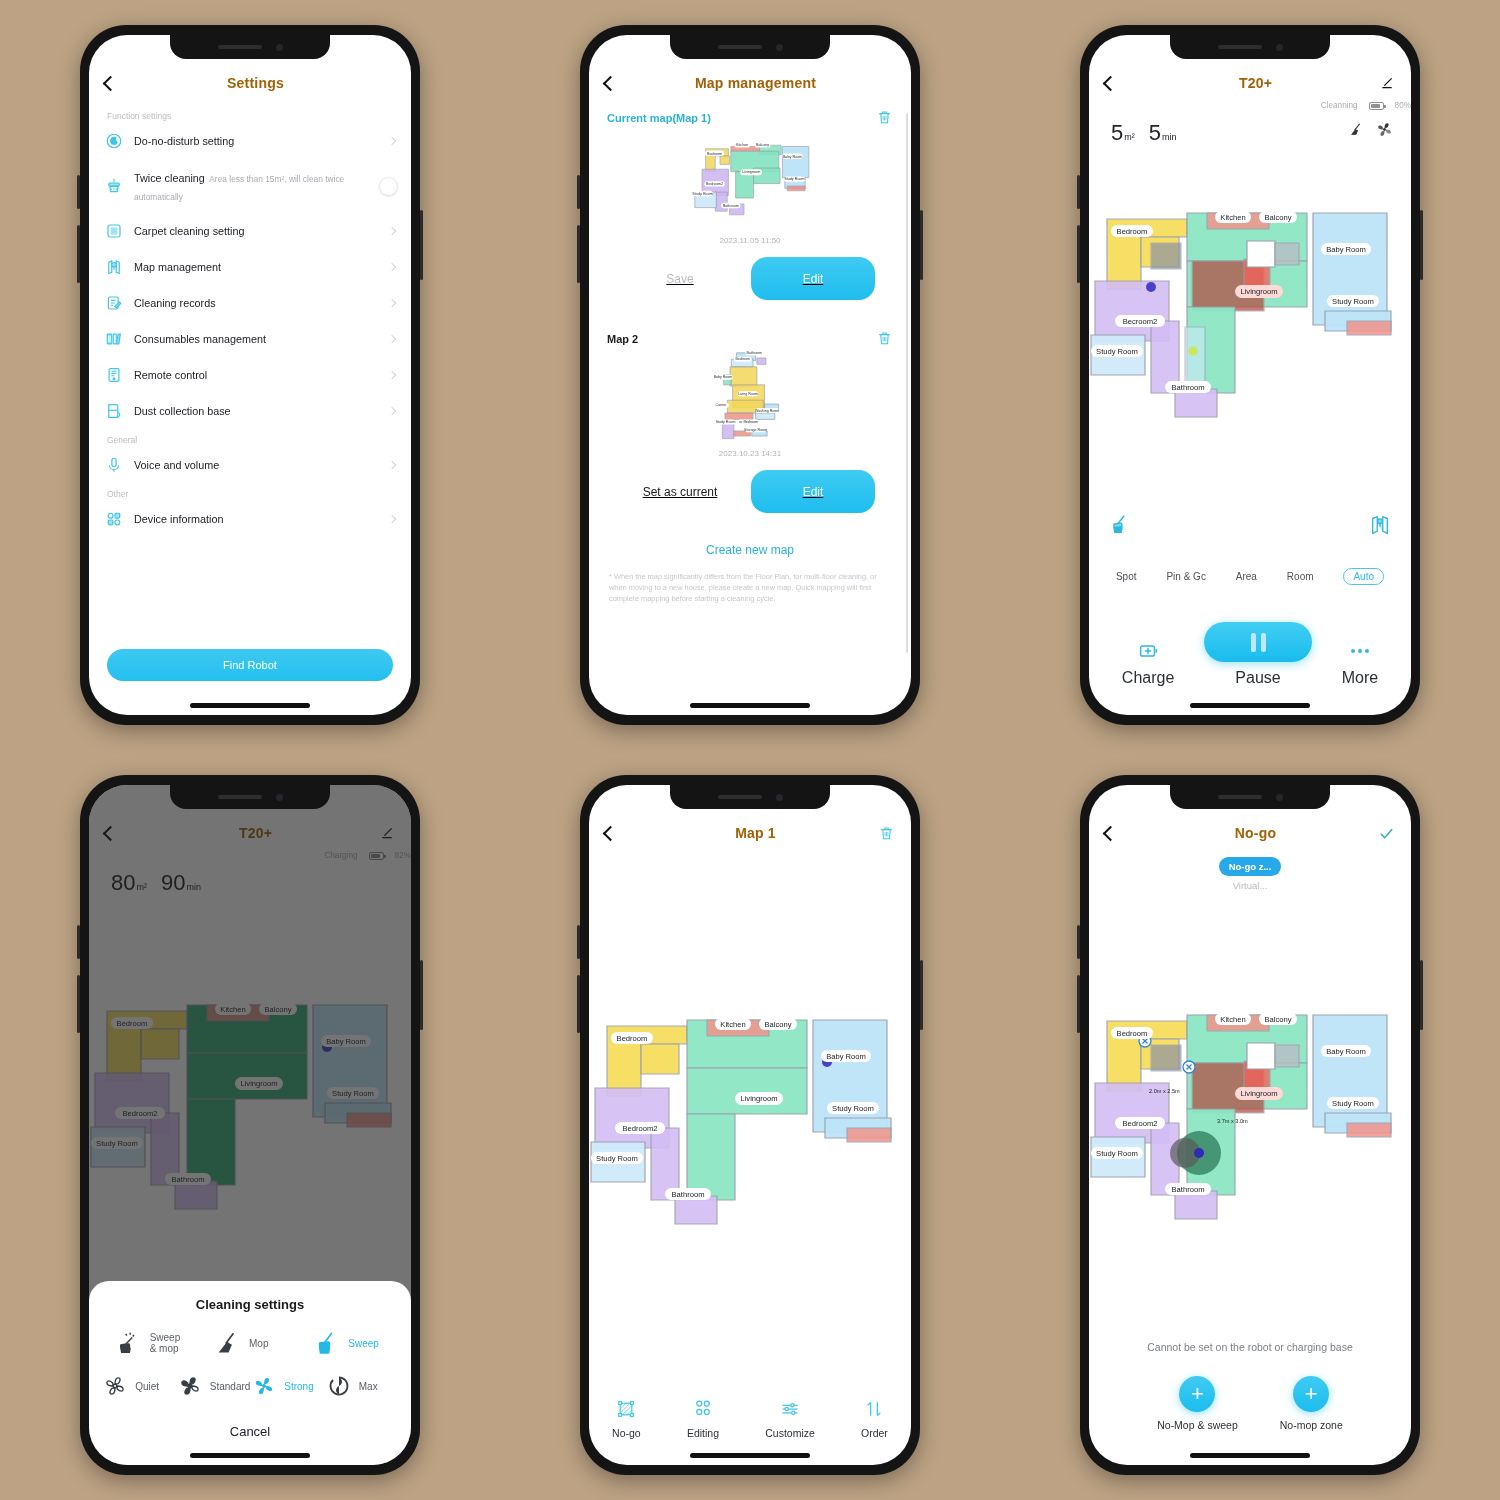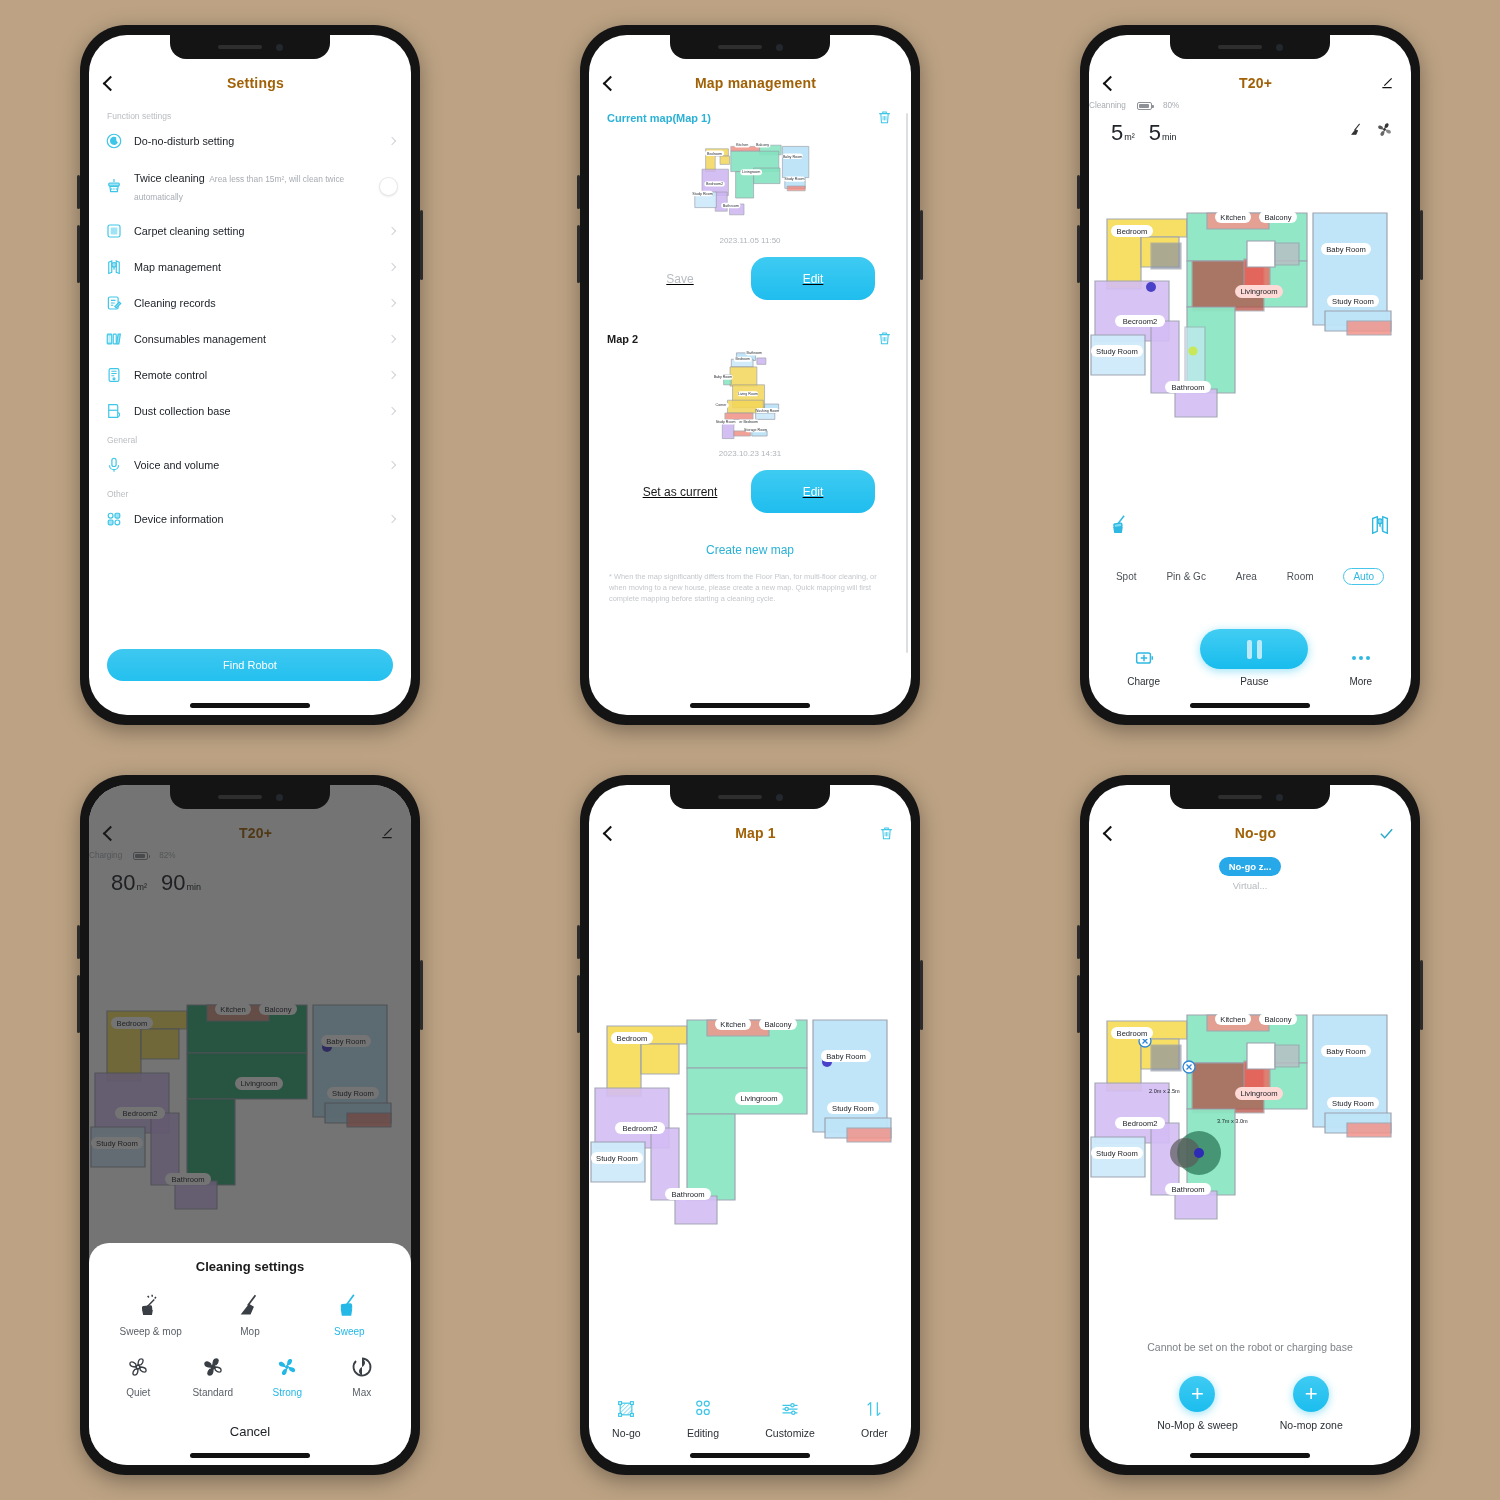--- a/index.html
+++ b/index.html
@@ -113,61 +113,61 @@
     width: 124px; height: 43px; border-radius: 16px;
     background: linear-gradient(180deg,#3ecbf2,#1fbdee);
     color: #fff; font-size: 12px; border: none; cursor: pointer;
     display: flex; align-items: center; justify-content: center;
   }
   .create-map { text-align: center; font-size: 12px; color: #2bb2d6; margin-top: 30px; }
   .mm-note { font-size: 7.4px; color: #c4c7cb; line-height: 1.5; padding: 14px 20px 0; }
   .scrollbar { position: absolute; right: 3px; top: 78px; width: 2px; height: 540px; background: #dcdfe2; border-radius: 2px; }
 
   
-  .dev-sub { text-align: center; font-size: 8.2px; color: #a9adb2; margin-top: -4px; display: flex; gap: 11px; align-items: center; justify-content: flex-start; }
+  .dev-sub { text-align: center; font-size: 8.2px; color: #a9adb2; margin-top: -4px; display: flex; gap: 11px; align-items: center; justify-content: flex-end; }
   .batt { width: 15px; height: 8px; border: 1.2px solid #8e9297; border-radius: 2px; position: relative; display: inline-block; }
   .batt i { position: absolute; left: 1px; top: 1px; bottom: 1px; width: 75%; background: #8e9297; border-radius: 1px; display: block; }
   .batt::after { content: ""; position: absolute; right: -3px; top: 2px; width: 1.5px; height: 3px; background: #8e9297; border-radius: 0 1px 1px 0; }
   .stats { display: flex; align-items: baseline; gap: 14px; padding: 10px 22px 0; }
   .stat { display: flex; align-items: baseline; }
   .stat .num { font-size: 22px; color: #20242a; font-weight: 400; }
   .stat .unit { font-size: 9px; color: #20242a; margin-left: 1px; }
   .topright-icons { position: absolute; right: 18px; top: 86px; display: flex; gap: 12px; align-items: center; }
 
   .map-stage { position: absolute; left: 0; right: 0; top: 118px; height: 330px; }
 
   .mid-icons { position: absolute; left: 20px; right: 20px; top: 478px; display: flex; justify-content: space-between; align-items: center; }
   .mode-row { position: absolute; left: 0; right: 0; top: 533px; display: flex; justify-content: space-around; align-items: center; padding: 0 12px; }
   .mode-row span { font-size: 10px; color: #4c5258; }
   .mode-row .auto {
     border: 1px solid #46c6ea; color: #2fb9e2; border-radius: 11px;
     padding: 2px 9px; font-size: 10px;
   }
   .ctrl-row { position: absolute; left: 0; right: 0; bottom: 28px; display: flex; align-items: flex-end; justify-content: space-around; padding: 0 18px; }
   .ctrl { display: flex; flex-direction: column; align-items: center; gap: 7px; }
-  .ctrl .lbl { font-size: 10px; color: #2b3036; }
+  .ctrl .lbl { font-size: 16px; color: #2b3036; }
   .play-btn {
     width: 108px; height: 40px; border-radius: 21px;
     background: linear-gradient(180deg,#42cdf3,#18bced);
     display: flex; align-items: center; justify-content: center; gap: 5px;
     box-shadow: 0 2px 10px rgba(30,190,235,.45); border: none; cursor: pointer;
   }
   .play-btn i { width: 5px; height: 19px; background: #bdeaf8; border-radius: 2px; display: block; }
 
   
   .dim { position: absolute; inset: 0; background: rgba(30,30,30,.62); z-index: 20; }
 
   .sheet {
     position: absolute; left: 0; right: 0; bottom: 0; z-index: 30;
     background: #fff; border-top-left-radius: 20px; border-top-right-radius: 20px;
     padding: 16px 12px 26px;
   }
   .sheet h3 { text-align: center; font-size: 13px; font-weight: 700; color: #1b1b1b; }
   .sheet-row { display: flex; justify-content: space-around; align-items: flex-start; margin-top: 18px; }
-  .sheet-opt { display: flex; flex-direction: column; align-items: center; gap: 8px; width: 70px; }
+  .sheet-opt { display: flex; align-items: center; gap: 8px; width: 70px; }
   .sheet-opt .lbl { font-size: 10px; color: #5a6067; }
   .sheet-opt.sel .lbl { color: #24b8e6; }
   .sheet-cancel { text-align: center; font-size: 13px; color: #20242a; margin-top: 26px; }
 
   
   .mapedit-stage { position: absolute; left: 0; right: 0; top: 210px; height: 330px; }
   .bottom-tools { position: absolute; left: 0; right: 0; bottom: 26px; display: flex; justify-content: space-around; }
   .tool { display: flex; flex-direction: column; align-items: center; gap: 8px; }
   .tool .lbl { font-size: 10.5px; color: #2b3036; }
 

